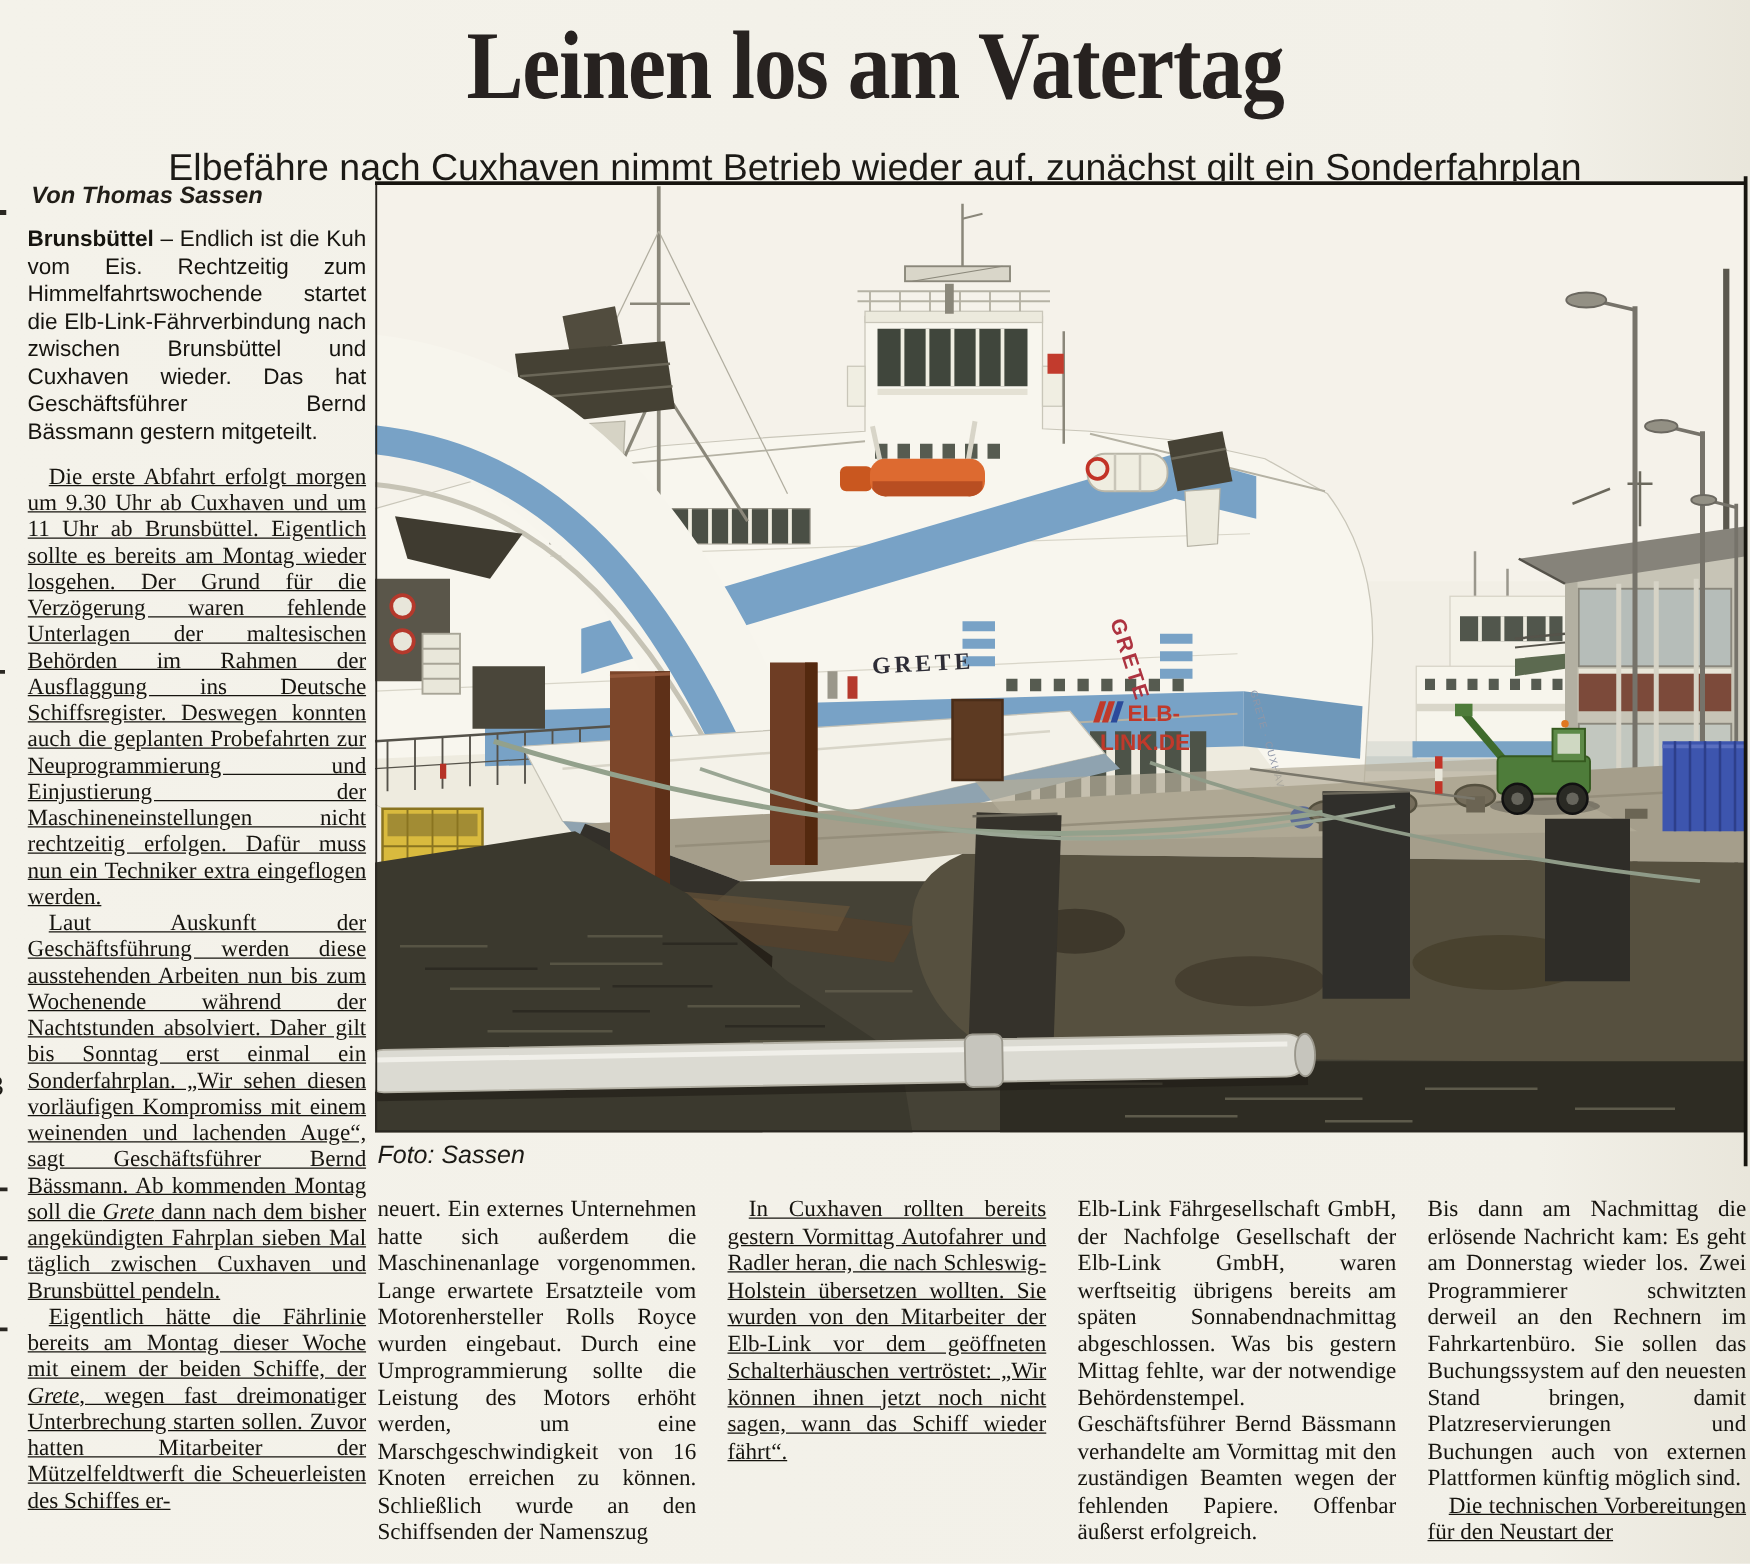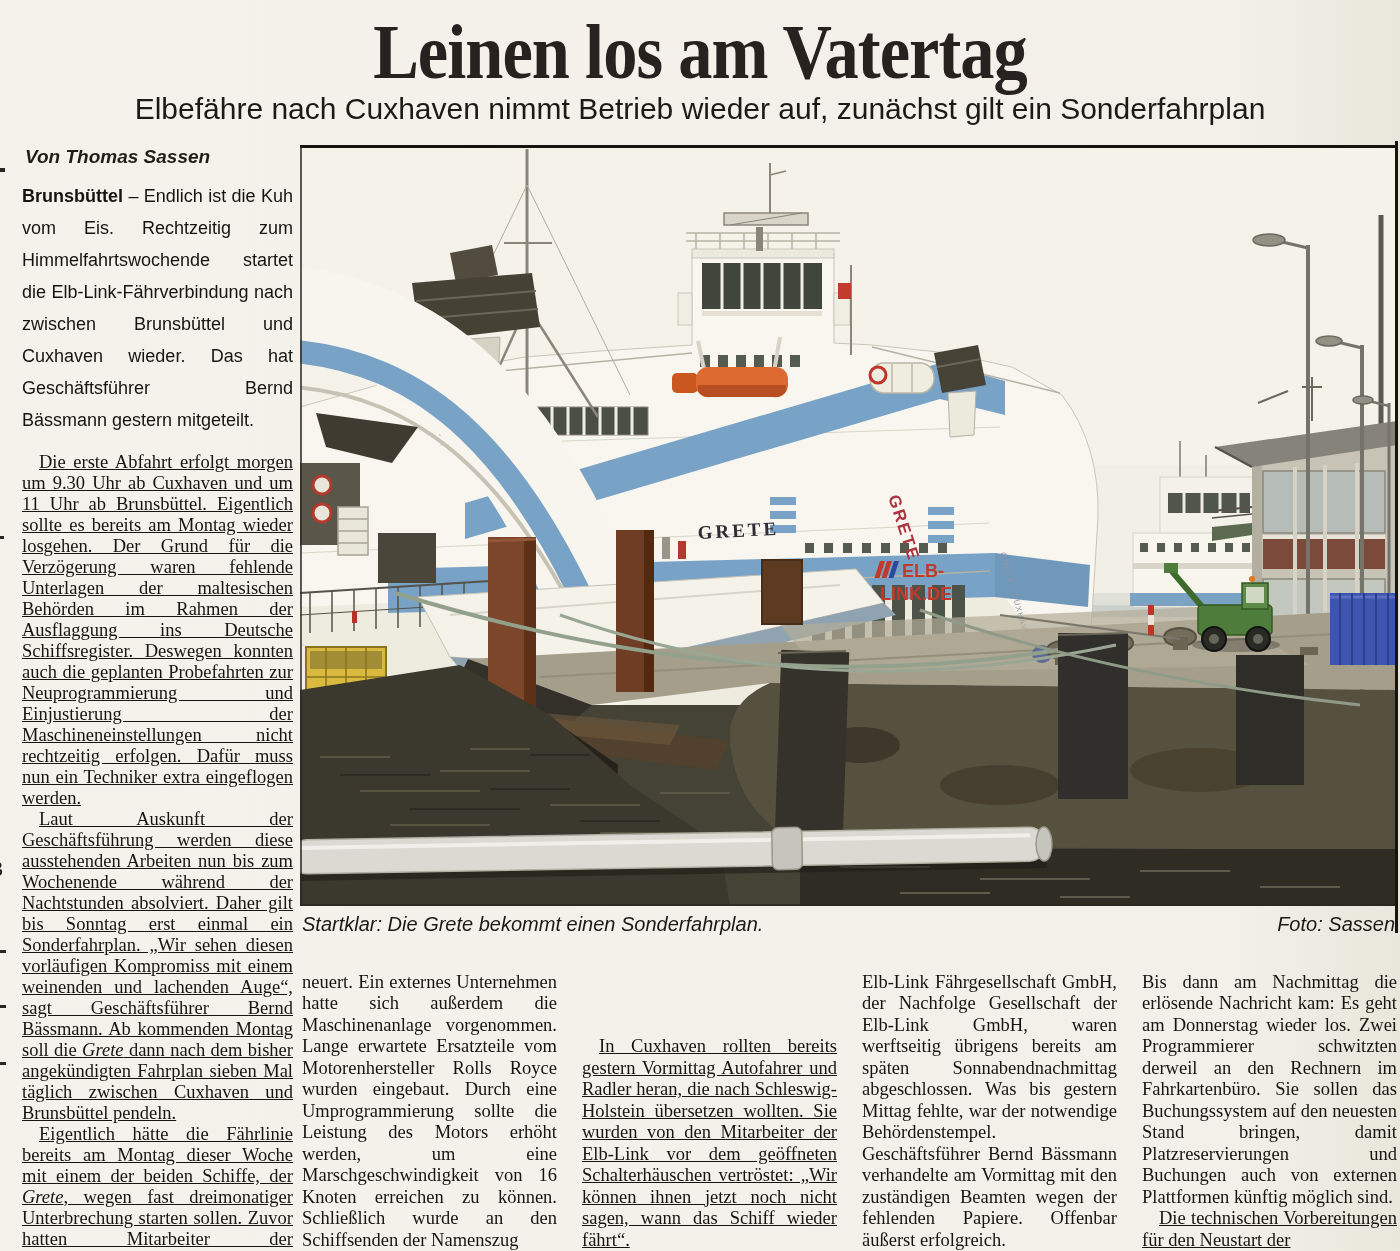--- a/index.html
+++ b/index.html
@@ -8,45 +8,45 @@
     background:linear-gradient(90deg,#f4f2ea 0%,#f2f0e8 88%,#e9e6db 100%);
     font-family:"Liberation Serif",serif;color:#16140f;
   }
   .abs{position:absolute;}
   .headline{
     top:8px;left:0;width:1400px;text-align:center;
     font-family:"Liberation Serif",serif;font-weight:bold;font-size:72px;color:#272220;
     transform:scale(0.95,1.08);transform-origin:50% 0;letter-spacing:-1px;white-space:nowrap;
   }
   .subtitle{
-    top:92px;left:0;width:1400px;text-align:center;
+    top:118px;left:0;width:1400px;text-align:center;
     font-family:"Liberation Sans",sans-serif;font-size:30px;color:#1c1a16;white-space:nowrap;
   }
   .byline{
     top:146px;left:25px;font-family:"Liberation Sans",sans-serif;
     font-style:italic;font-size:19px;color:#211e18;font-weight:bold;
   }
   .leftcol{
     top:180px;left:22px;width:271px;height:1071px;overflow:hidden;
     font-size:18.5px;line-height:21px;text-align:justify;
   }
   .leftcol p{margin:0;}
-  .lead{font-family:"Liberation Sans",sans-serif;font-size:18px;line-height:32px;}
+  .lead{font-family:"Liberation Sans",sans-serif;font-size:18px;line-height:22px;}
   .lead b{font-weight:bold;}
   .gap{margin-top:16px !important;}
   .ind{text-indent:17px;text-decoration:underline;}
   .it{font-style:italic;}
   .photo{top:145px;left:300px;width:1097px;height:761px;}
   .caption-row{
     top:913px;left:302px;width:1093px;display:flex;justify-content:space-between;
     font-family:"Liberation Sans",sans-serif;font-style:italic;font-size:20px;color:#1b1914;
   }
   .cols{
     top:958px;left:302px;width:1095px;height:293px;display:flex;gap:25px;overflow:hidden;
-    font-size:18.5px;line-height:21.5px;text-align:justify;align-items:flex-end;
+    font-size:18.5px;line-height:21.5px;text-align:justify;
   }
   .col{flex:1;}
   .col p{margin:0;}
   .scan-right{left:1395px;top:141px;width:3px;height:792px;background:#17150f;}
   .mark{background:#2a2722;}
   .mark3{left:-8px;top:856px;font-size:22px;color:#1c1a15;}
   svg text{user-select:none;}
 </style>
 </head>
 <body>
@@ -418,21 +418,20 @@
   </g>
 
   <g>
     <rect x="1" y="1" width="1095" height="759" fill="none" stroke="#2a2721" stroke-width="1.5"></rect>
     <line x1="0" y1="1.5" x2="1097" y2="1.5" stroke="#16140f" stroke-width="3"></line>
   </g>
 </svg>
 </div>
 
 <div class="abs caption-row">
-  <span>Startklar: Die Grete bekommt einen Sonderfahrplan.</span>
   <span>Foto: Sassen</span>
 </div>
 
 <div class="abs cols">
   <div class="col">
     <p>neuert. Ein externes Unternehmen hatte sich außerdem die Maschinenanlage vorgenommen. Lange erwartete Ersatzteile vom Motorenhersteller Rolls Royce wurden eingebaut. Durch eine Umprogrammierung sollte die Leistung des Motors erhöht werden, um eine Marschgeschwindigkeit von 16 Knoten erreichen zu können. Schließlich wurde an den Schiffsenden der Namenszug</p>
   </div>
   <div class="col">
     <p class="ind">In Cuxhaven rollten bereits gestern Vormittag Autofahrer und Radler heran, die nach Schleswig-Holstein übersetzen wollten. Sie wurden von den Mitarbeiter der Elb-Link vor dem geöffneten Schalterhäuschen vertröstet: „Wir können ihnen jetzt noch nicht sagen, wann das Schiff wieder fährt“.</p>
   </div>

